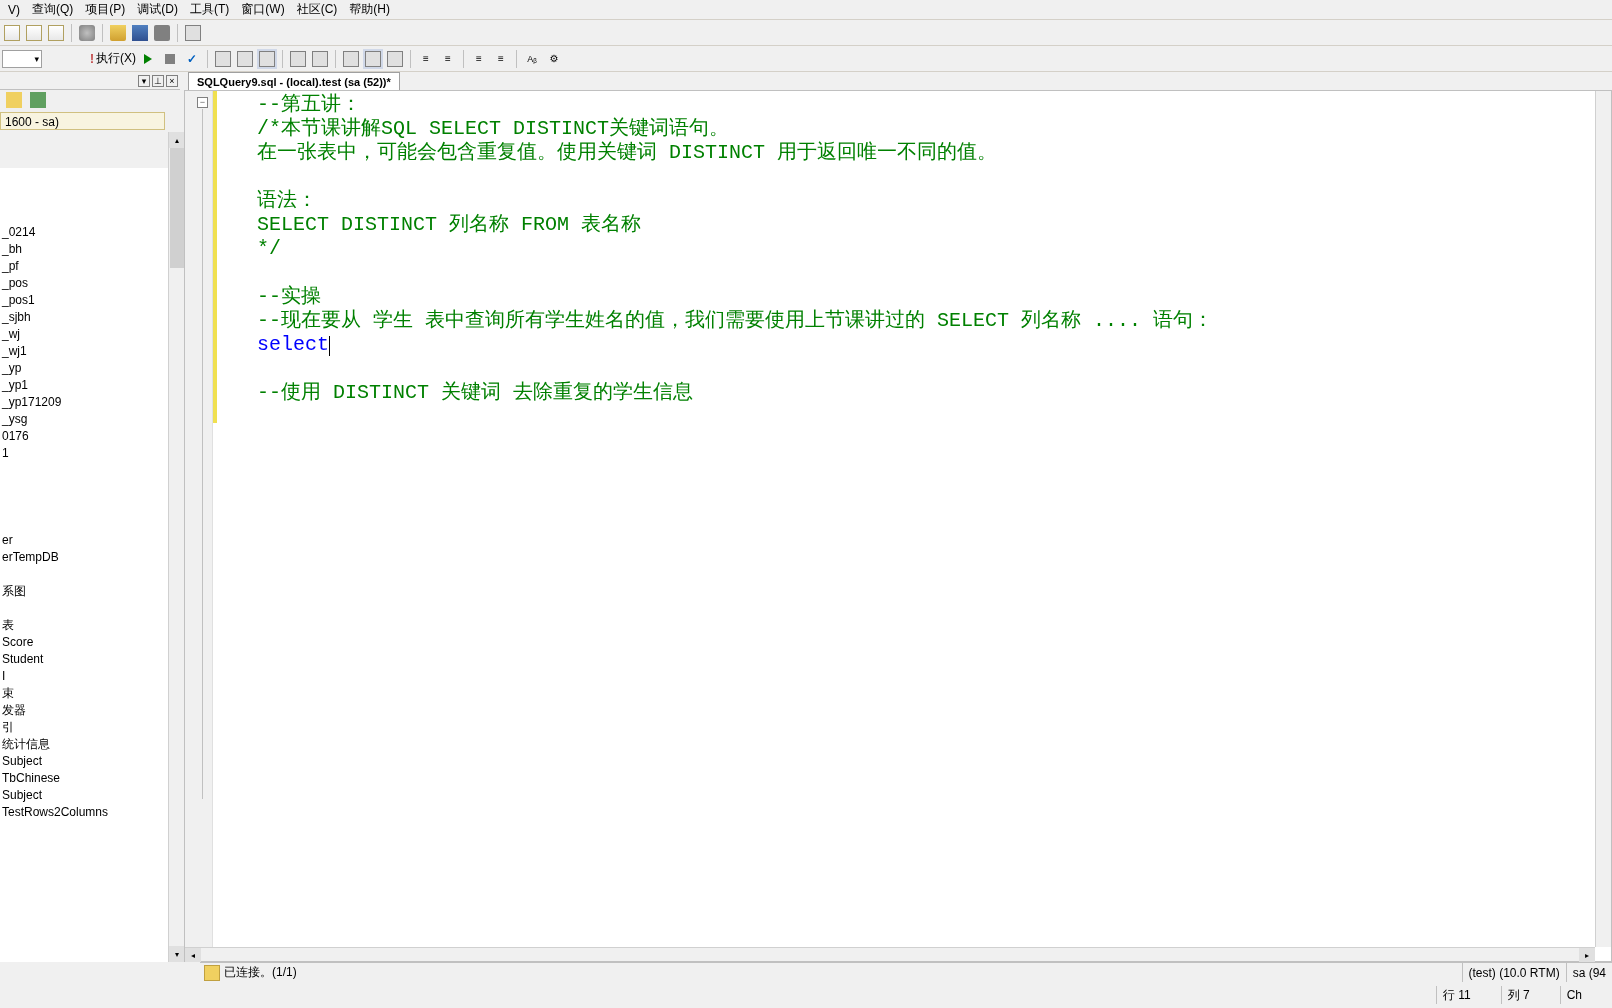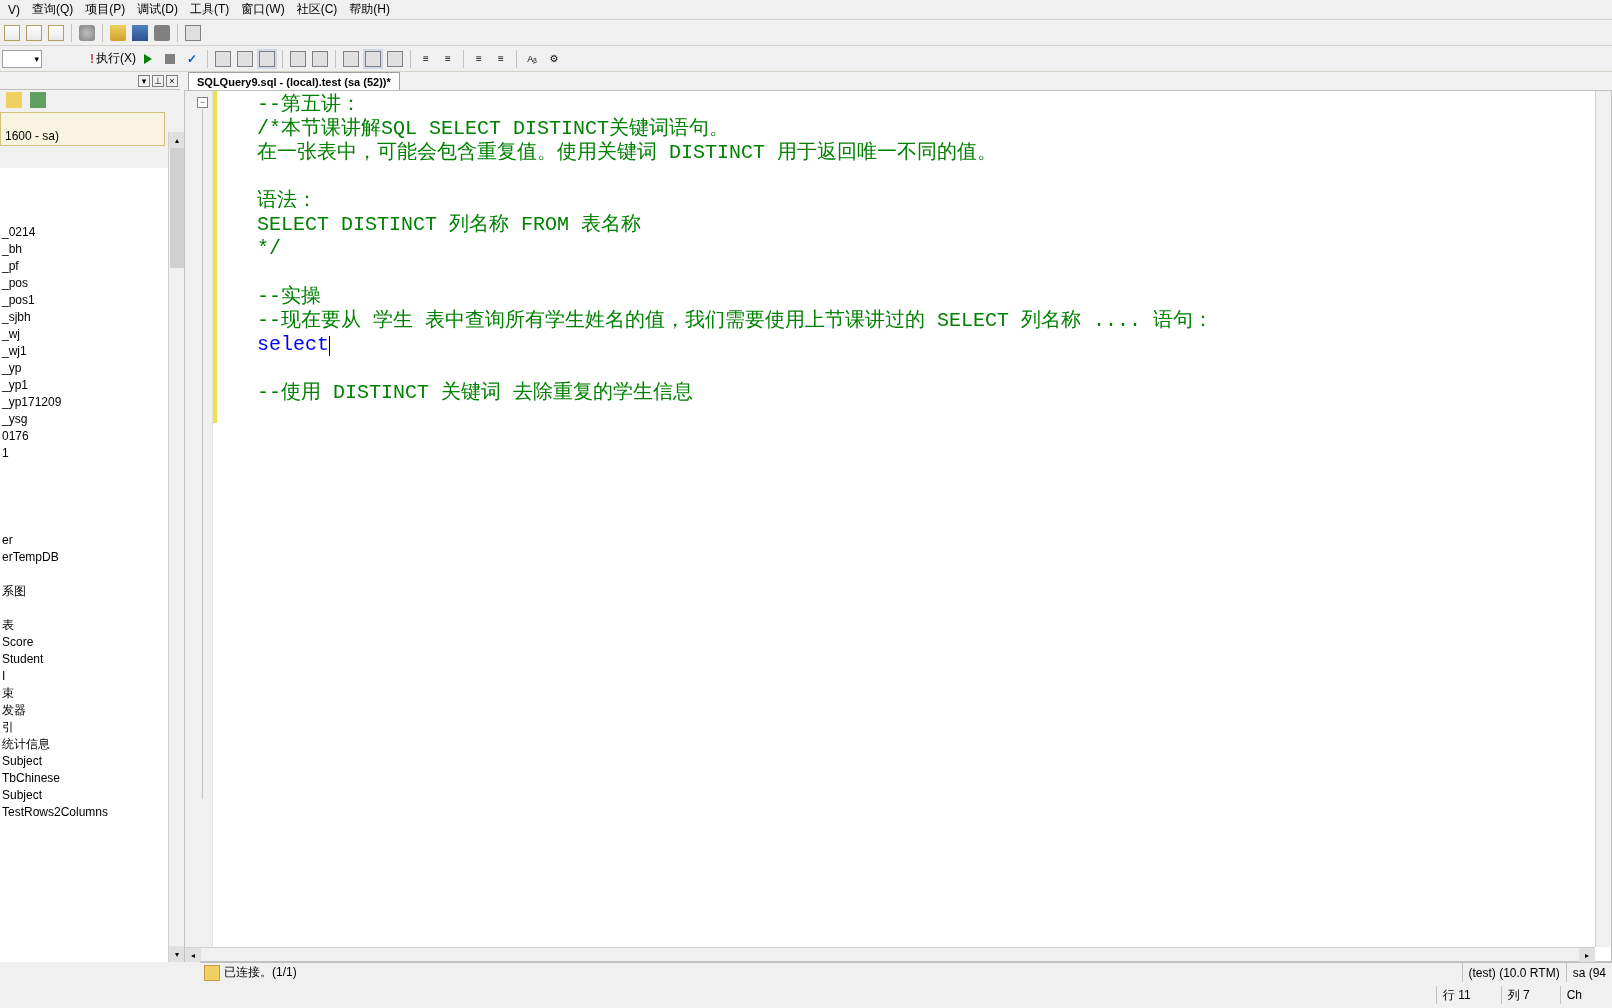--- a/index.html
+++ b/index.html
@@ -23,21 +23,21 @@
 .icon-table { background: #e0e0e0; border: 1px solid #808080; }
 .icon-play { width: 0; height: 0; border-left: 8px solid #008000; border-top: 5px solid transparent; border-bottom: 5px solid transparent; }
 .icon-stop { width: 10px; height: 10px; background: #808080; }
 .icon-check { color: #0060c0; font-weight: bold; }
 
 .sidebar-header { position: absolute; left: 0; top: 72px; width: 180px; height: 18px; background: #f0f0f0; border-bottom: 1px solid #c0c0c0; display: flex; align-items: center; justify-content: flex-end; padding-right: 2px; gap: 2px; }
 .sidebar-header .hbtn { width: 12px; height: 12px; border: 1px solid #808080; font-size: 9px; display: flex; align-items: center; justify-content: center; cursor: pointer; }
 
 .sidebar-toolbar { position: absolute; left: 0; top: 90px; width: 180px; height: 20px; background: #f0f0f0; display: flex; align-items: center; gap: 4px; padding-left: 4px; }
 
-.conn-label { position: absolute; left: 0; top: 112px; width: 165px; height: 18px; background: #f8f4e0; border: 1px solid #d0c080; padding: 16px 4px; }
+.conn-label { position: absolute; left: 0; top: 112px; width: 165px; height: 18px; background: #f8f4e0; border: 1px solid #d0c080; padding: 2px 4px; }
 
 .tree { position: absolute; left: 0; top: 132px; width: 168px; bottom: 46px; background: #fff; overflow: hidden; margin-top: 36px; }
 .tree-inner { padding-top: 56px; }
 .tree-item { height: 17px; line-height: 17px; padding-left: 2px; white-space: nowrap; cursor: default; }
 
 .tree-scroll { position: absolute; top: 132px; left: 168px; width: 16px; bottom: 46px; background: #f0f0f0; border-left: 1px solid #d0d0d0; }
 .scroll-up { position: absolute; top: 0; width: 16px; height: 16px; background: #e0e0e0; display: flex; align-items: center; justify-content: center; font-size: 8px; cursor: pointer; }
 .scroll-down { position: absolute; bottom: 0; width: 16px; height: 16px; background: #e0e0e0; display: flex; align-items: center; justify-content: center; font-size: 8px; cursor: pointer; }
 .scroll-thumb { position: absolute; top: 16px; width: 14px; left: 1px; height: 120px; background: #d0d0d0; cursor: pointer; }
 

